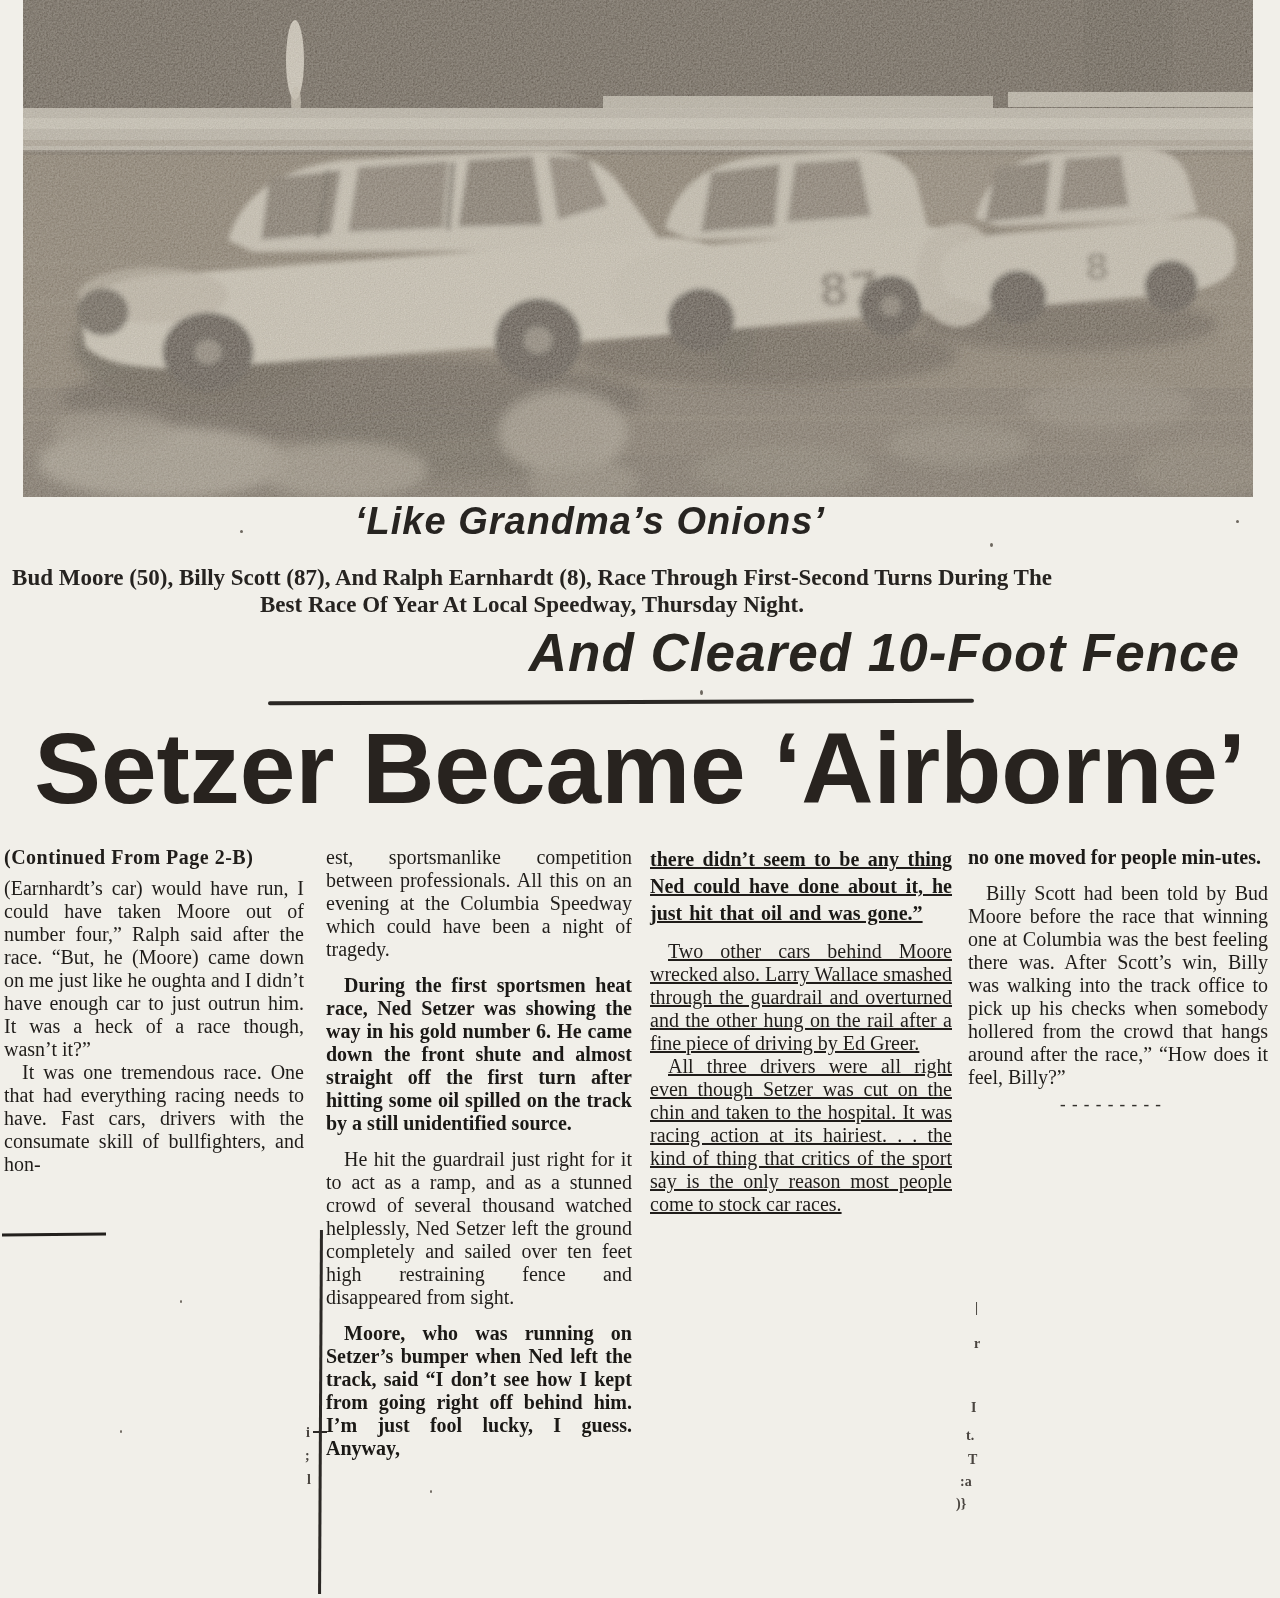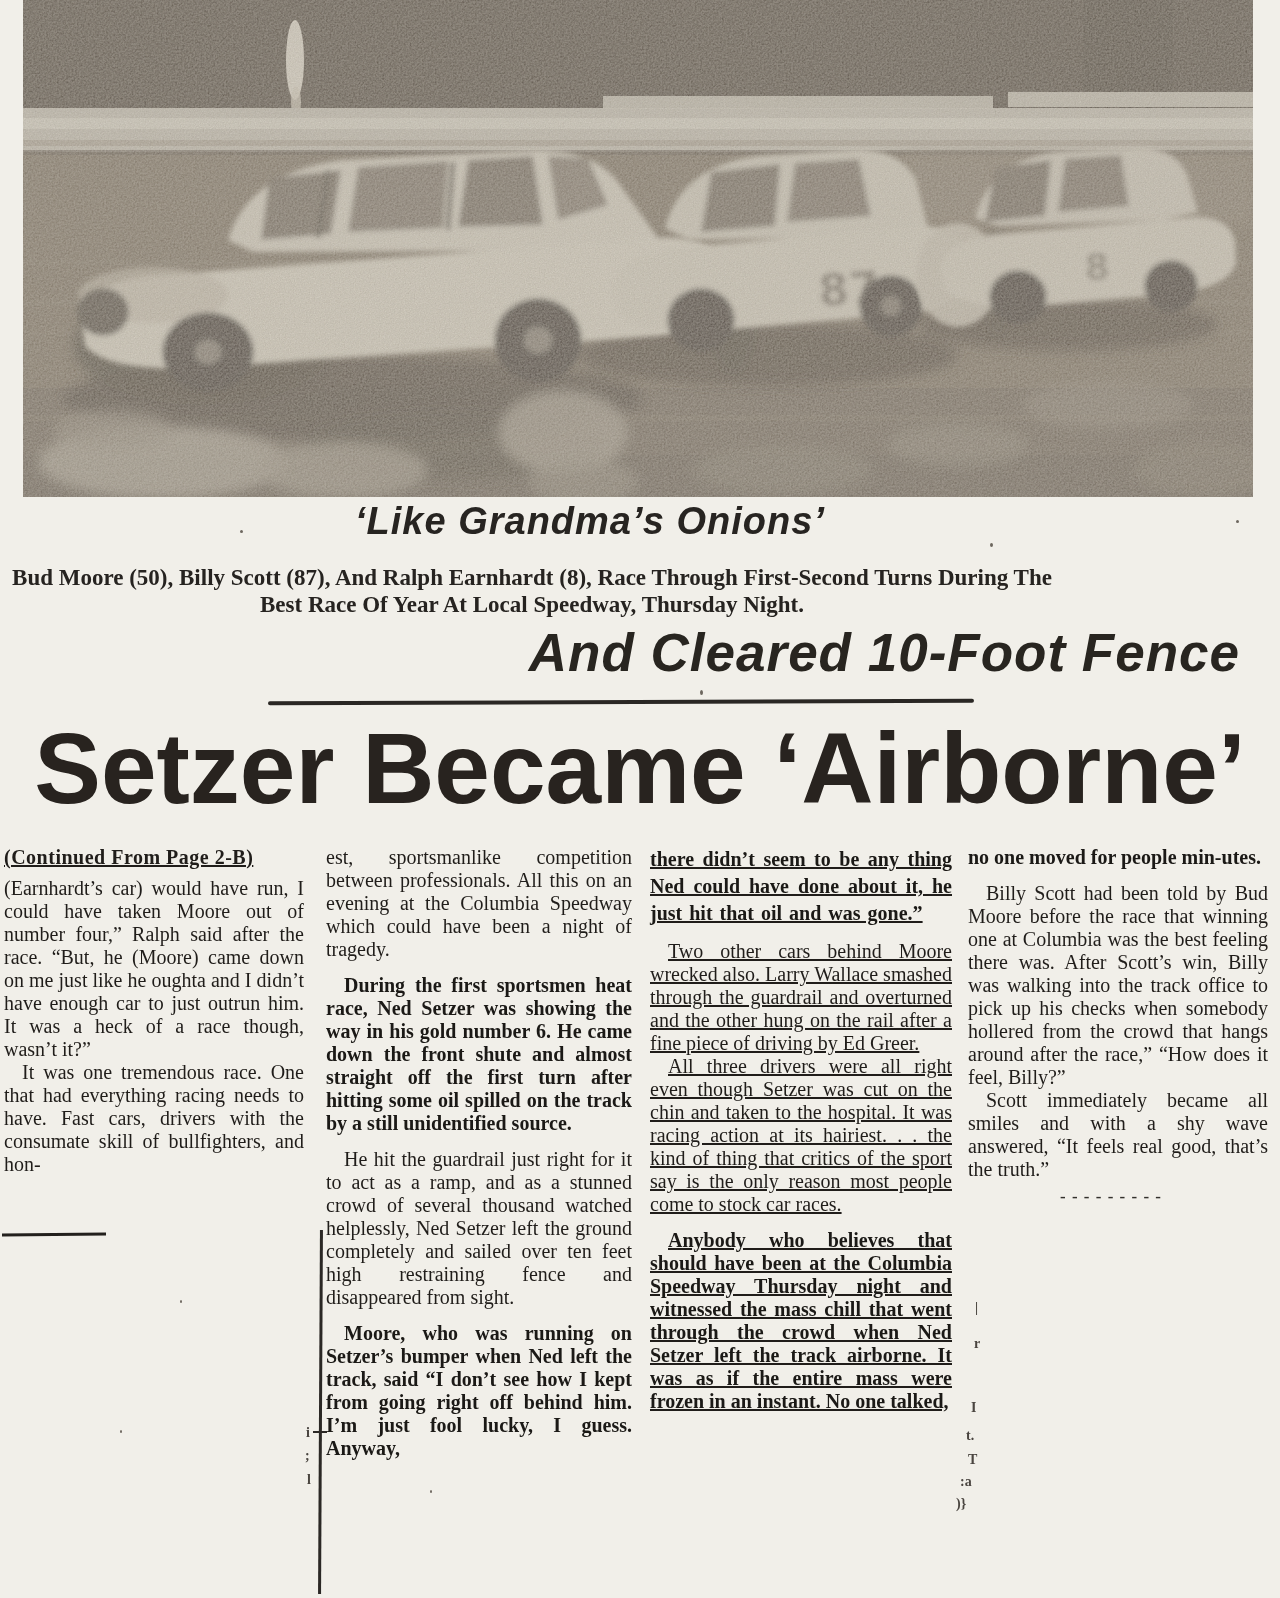--- a/index.html
+++ b/index.html
@@ -47,21 +47,21 @@
   }
   .col p{margin:0;}
   .col1{left:4px;   width:300px;}
   .col2{left:326px; width:306px;}
   .col3{left:650px; width:302px;text-decoration:underline;}
   .col4{left:968px; width:300px;}
   .bold{font-weight:700; color:#1b1916;}
   .indent{text-indent:18px;}
   .gap{margin-top:13px !important;}
   .loose{line-height:27px; word-spacing:2px;}
-  .continued{font-weight:700; margin-bottom:8px !important; letter-spacing:0.5px;text-decoration:underline;}
+  .continued{font-weight:700; margin-bottom:8px !important; letter-spacing:0.5px;}
   .dashes{
     margin-top:4px; margin-left:92px; font-weight:700; font-size:17px;
     letter-spacing:1px; color:#33302c; white-space:nowrap;
   }
   
   .col1-end-rule{
     position:absolute; left:2px; top:1233px; width:104px; height:3px;
     background:#23201d; transform:rotate(-0.6deg);
   }
   .gutter-rule{
@@ -214,27 +214,25 @@
     <p>est, sportsmanlike competition between professionals. All this on an evening at the Columbia Speedway which could have been a night of tragedy.</p>
     <p class="bold indent gap">During the first sportsmen heat race, Ned Setzer was showing the way in his gold number 6. He came down the front shute and almost straight off the first turn after hitting some oil spilled on the track by a still unidentified source.</p>
     <p class="indent gap">He hit the guardrail just right for it to act as a ramp, and as a stunned crowd of several thousand watched helplessly, Ned Setzer left the ground completely and sailed over ten feet high restraining fence and disappeared from sight.</p>
     <p class="bold indent gap">Moore, who was running on Setzer’s bumper when Ned left the track, said “I don’t see how I kept from going right off behind him. I’m just fool lucky, I guess. Anyway,</p>
   </div>
 
   <div class="col col3">
     <p class="bold loose">there didn’t seem to be any thing Ned could have done about it, he just hit that oil and was gone.”</p>
     <p class="indent gap">Two other cars behind Moore wrecked also. Larry Wallace smashed through the guardrail and overturned and the other hung on the rail after a fine piece of driving by Ed Greer.</p>
     <p class="indent">All three drivers were all right even though Setzer was cut on the chin and taken to the hospital. It was racing action at its hairiest. . . the kind of thing that critics of the sport say is the only reason most people come to stock car races.</p>
-    <p class="bold indent gap">Anybody who believes that should have been at the Columbia Speedway Thursday night and witnessed the mass chill that went through the crowd when Ned Setzer left the track airborne. It was as if the entire mass were frozen in an instant. No one talked,</p>
   </div>
 
   <div class="col col4">
     <p class="bold">no one moved for people min-utes.</p>
     <p class="indent gap">Billy Scott had been told by Bud Moore before the race that winning one at Columbia was the best feeling there was. After Scott’s win, Billy was walking into the track office to pick up his checks when somebody hollered from the crowd that hangs around after the race,” “How does it feel, Billy?”</p>
-    <p class="indent">Scott immediately became all smiles and with a shy wave answered, “It feels real good, that’s the truth.”</p>
     <div class="dashes">- - - - - - - - -</div>
   </div>
 
   <div class="col1-end-rule"></div>
   <div class="gutter-rule"></div>
   <div class="gutter-rule-tick"></div>
 
   <span class="mark" style="left:306px; top:1425px;">i</span>
   <span class="mark" style="left:305px; top:1448px;">;</span>
   <span class="mark" style="left:307px; top:1472px;">l</span>

